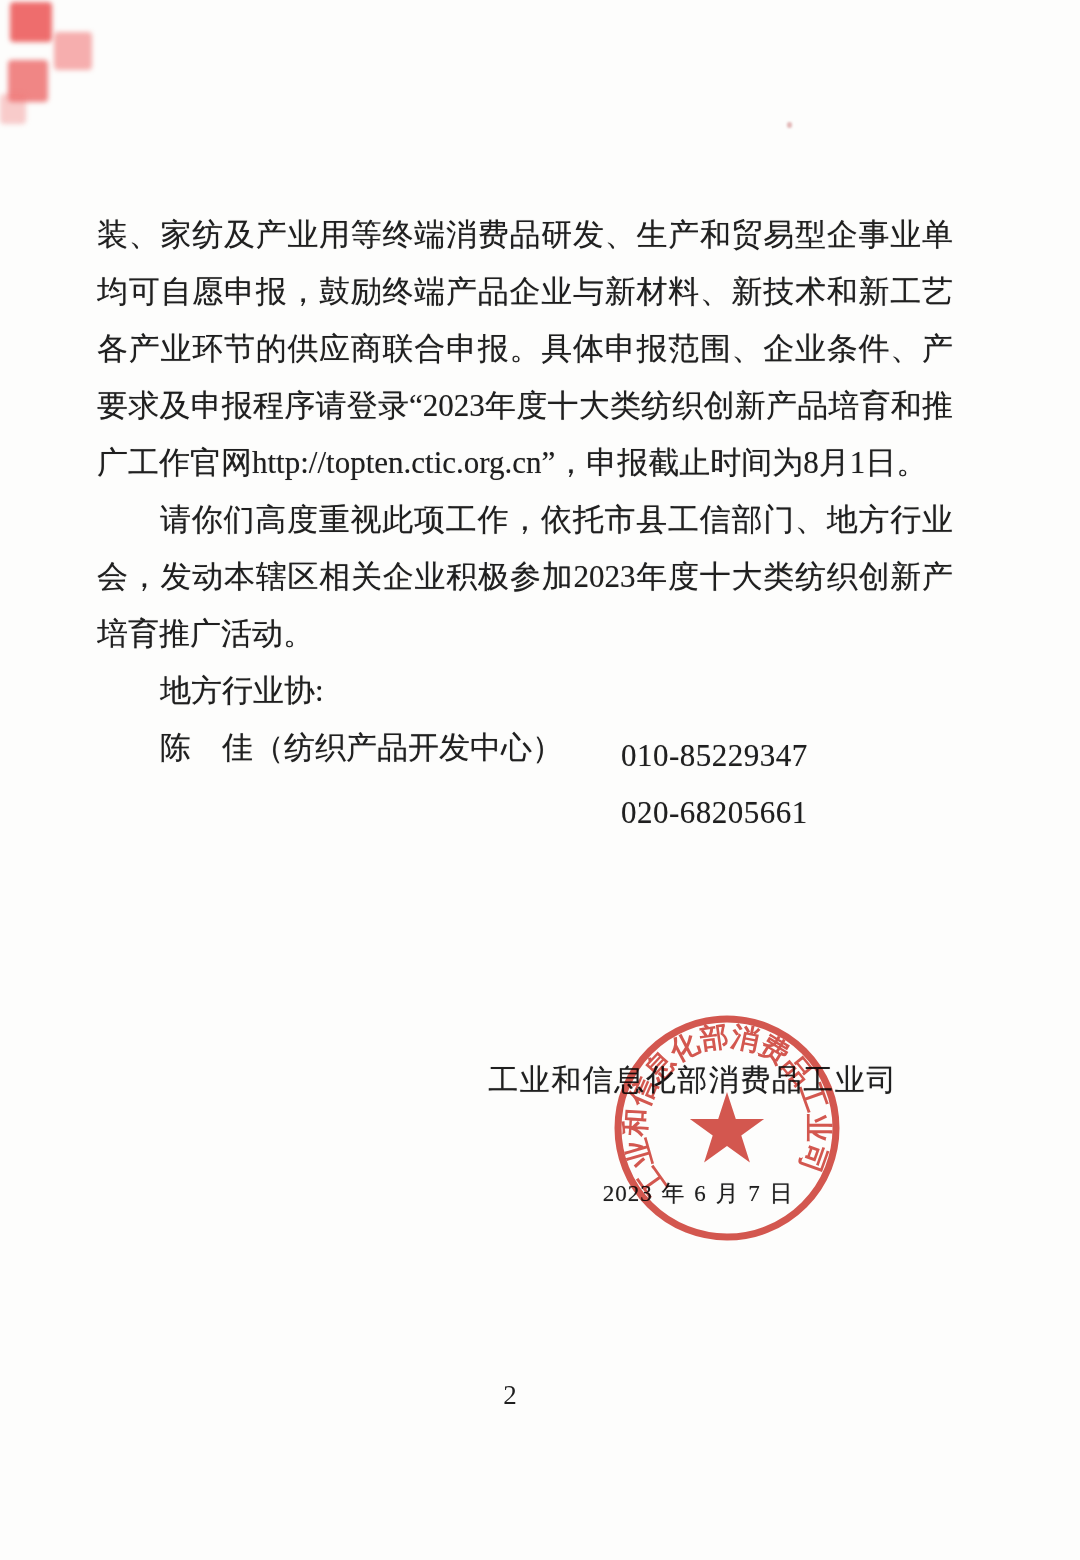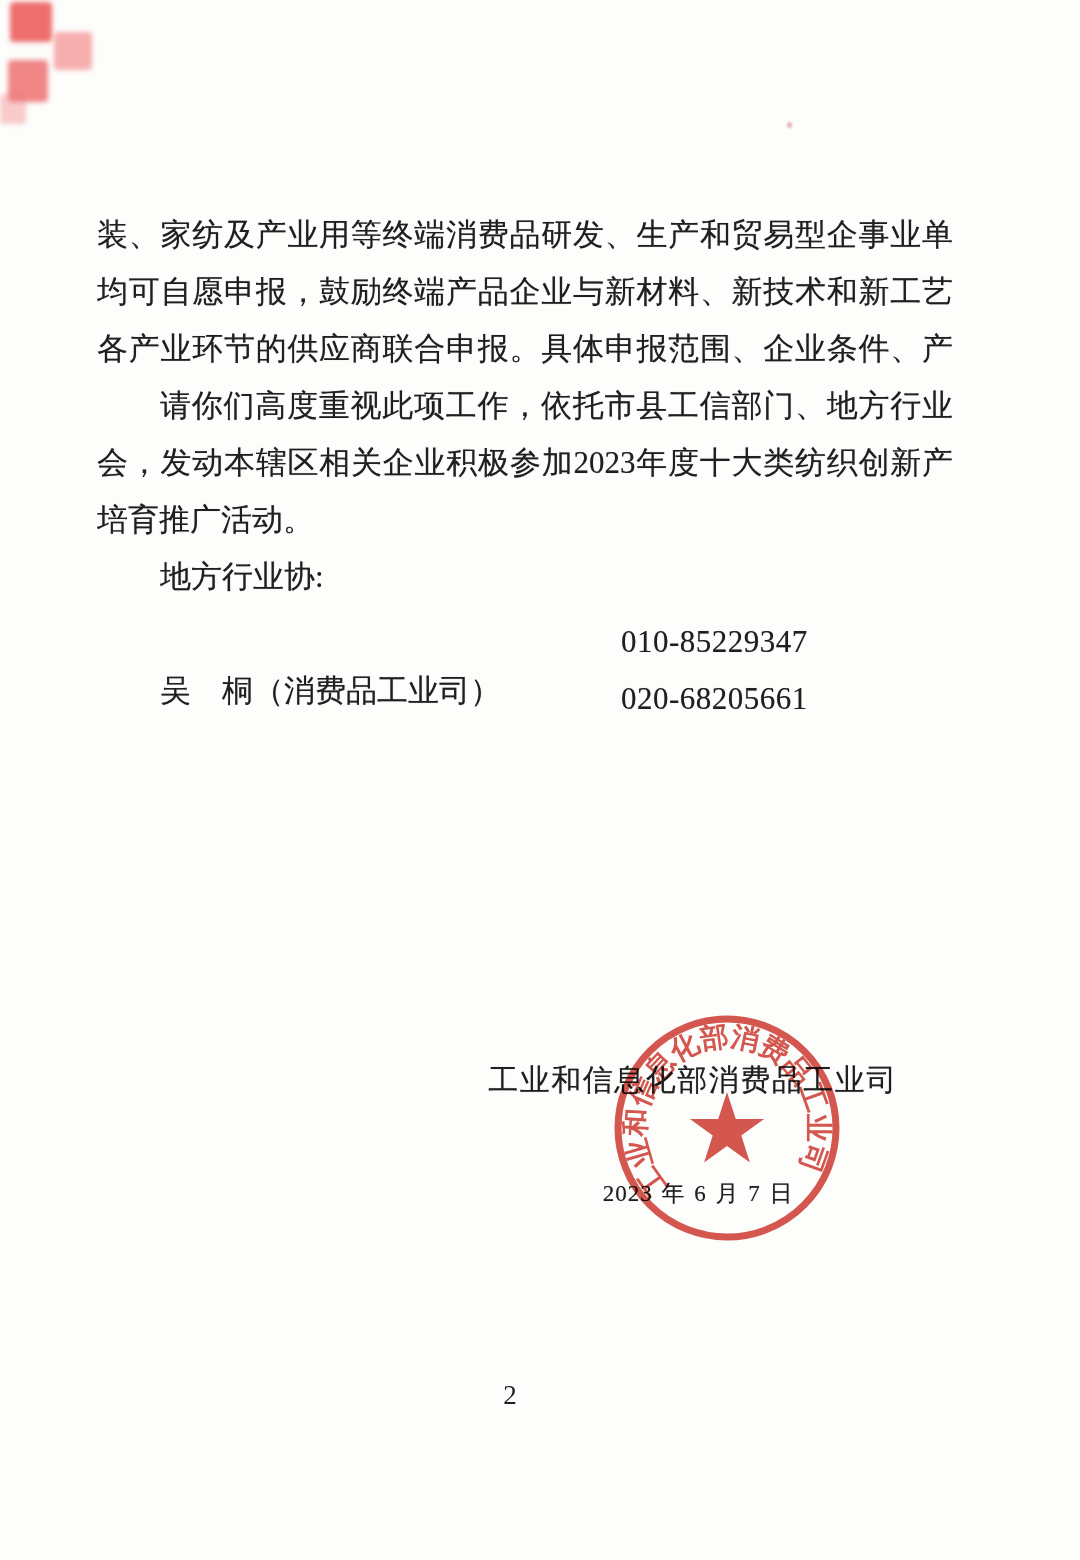--- a/index.html
+++ b/index.html
@@ -68,29 +68,31 @@
   <div class="mark mark-a"></div>
   <div class="mark mark-b"></div>
   <div class="mark mark-c"></div>
   <div class="mark mark-d"></div>
   <div class="speck"></div>
 
   <div class="body-text">
     <div class="bline just">装、家纺及产业用等终端消费品研发、生产和贸易型企事业单位</div>
     <div class="bline just">均可自愿申报，鼓励终端产品企业与新材料、新技术和新工艺等</div>
     <div class="bline just">各产业环节的供应商联合申报。具体申报范围、企业条件、产品</div>
+    <div class="bline just">要求及申报程序请登录“2023年度十大类纺织创新产品培育和推</div>
+    <div class="bline">广工作官网http://topten.ctic.org.cn”，申报截止时间为8月1日。</div>
     <div class="bline just indent">请你们高度重视此项工作，依托市县工信部门、地方行业协</div>
     <div class="bline just">会，发动本辖区相关企业积极参加2023年度十大类纺织创新产品</div>
     <div class="bline">培育推广活动。</div>
     <div class="bline indent">地方行业协:</div>
     <div class="bline indent contact-row">
+      <span>陈　佳（纺织产品开发中心）</span>
       <span class="contact-phone">010-85229347</span>
     </div>
     <div class="bline indent contact-row">
-      <span>吴　桐（消费品工业司）</span>
       <span class="contact-phone">020-68205661</span>
     </div>
   </div>
 
   <div class="sig-org">工业和信息化部消费品工业司</div>
   <div class="sig-date">2023 年 6 月 7 日</div>
 
   <svg class="seal" viewBox="0 0 240 240" xmlns="http://www.w3.org/2000/svg">
     <circle cx="120" cy="120" r="109" fill="none" stroke-width="7" stroke="#cf4138"></circle>
     <polygon points="120,84 128.8,110.9 157.1,110.9 134.3,127.6 142.9,154.6 120,138 97.1,154.6 105.7,127.6 82.9,110.9 111.2,110.9" fill="#cf4138"></polygon>

